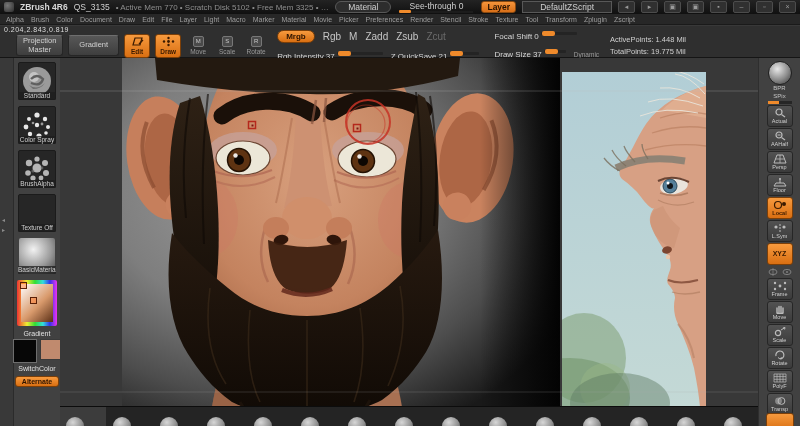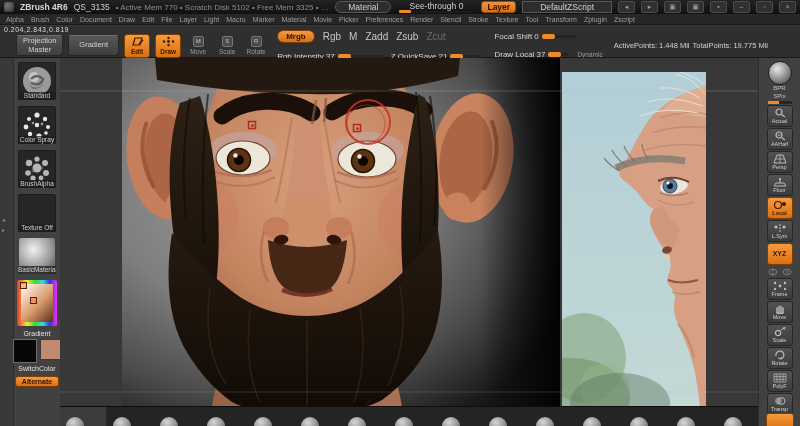--- a/index.html
+++ b/index.html
@@ -38,25 +38,25 @@
   .modebtn.on{background:linear-gradient(#f79a3e,#d96f12);border:1px solid #7c3f08;color:#3a1a00;font-weight:bold;}
   .modebtn.off{background:none;border:none;color:#9a9a9a;}
   .badge{width:9px;height:9px;border:1px solid #777;border-radius:2px;background:#4a4a4a;color:#c9c9c9;
     font-size:6px;line-height:9px;text-align:center;}
   .paintgrp{display:flex;flex-direction:column;gap:9px;margin-left:4px;}
   .paintrow{display:flex;align-items:center;gap:8px;}
   .pill-on{background:linear-gradient(#f79a3e,#d96f12);border:1px solid #7c3f08;border-radius:7px;color:#2e1400;
     font-weight:bold;font-size:8px;padding:0 8px;height:11px;line-height:11px;}
   .flatlbl{font-size:10px;color:#c6c6c6;}
   .flatlbl.dim{color:#6b6b6b;}
-  .sliderline{display:flex;align-items:center;gap:2px;}
+  .sliderline{display:flex;align-items:flex-start;gap:2px;}
   .sliderline .lbl{font-size:8px;color:#d6d6d6;white-space:nowrap;}
   .sl-track{position:relative;width:46px;height:3px;background:#242424;border-radius:1px;}
   .sl-nub{position:absolute;top:-1px;width:13px;height:5px;background:#ef8a2b;border-radius:2px;}
-  .pointsbox{display:flex;gap:3px;font-size:7.5px;color:#d0d0d0;margin-left:6px;}
+  .pointsbox{display:flex;flex-direction:column;gap:3px;font-size:7.5px;color:#d0d0d0;margin-left:6px;}
   
   .left-shelf{position:absolute;left:0;top:58px;width:60px;bottom:0;background:#414141;box-sizing:border-box;}
   .ltray{position:absolute;left:0;top:0;bottom:0;width:13px;background:#393939;border-right:1px solid #2b2b2b;}
   .ltray .arr{position:absolute;left:2px;font-size:6px;color:#8a8a8a;}
   .lthumbs{position:absolute;left:16px;top:4px;width:42px;display:flex;flex-direction:column;align-items:center;}
   .thumb{width:36px;height:36px;background:#262626;border:1px solid #1b1b1b;border-radius:2px;position:relative;overflow:hidden;}
   .thumb svg{display:block;}
   .tlabel{font-size:6.5px;color:#cfcfcf;background:rgba(30,30,30,.75);width:38px;text-align:center;
     margin:-8px 0 6px 0;position:relative;z-index:2;border-radius:1px;line-height:8px;overflow:hidden;white-space:nowrap;}
   .matball{width:36px;height:36px;border-radius:2px;background:#222 radial-gradient(circle at 40% 32%,#f2f2f2,#9a9a9a 55%,#3f3f3f 100%);}
@@ -224,21 +224,21 @@
           <span class="sliderline">
             <span class="lbl">Focal Shift</span>
             <span class="lbl">0</span>
             <span class="sl-track" style="width:36px">
                 <span class="sl-nub" style="left:1px"></span>
               </span>
           </span>
         </div>
         <div class="paintrow">
           <span class="sliderline">
-            <span class="lbl">Draw Local</span>
+            <span class="lbl">Draw Size</span>
             <span class="lbl">37</span>
             <span class="sl-track" style="width:22px">
                 <span class="sl-nub" style="left:1px"></span>
               </span>
           </span>
           <span class="lbl" style="font-size:6.5px;color:#9a9a9a;">Dynamic</span>
         </div>
       </div>
 
       <div class="pointsbox">

